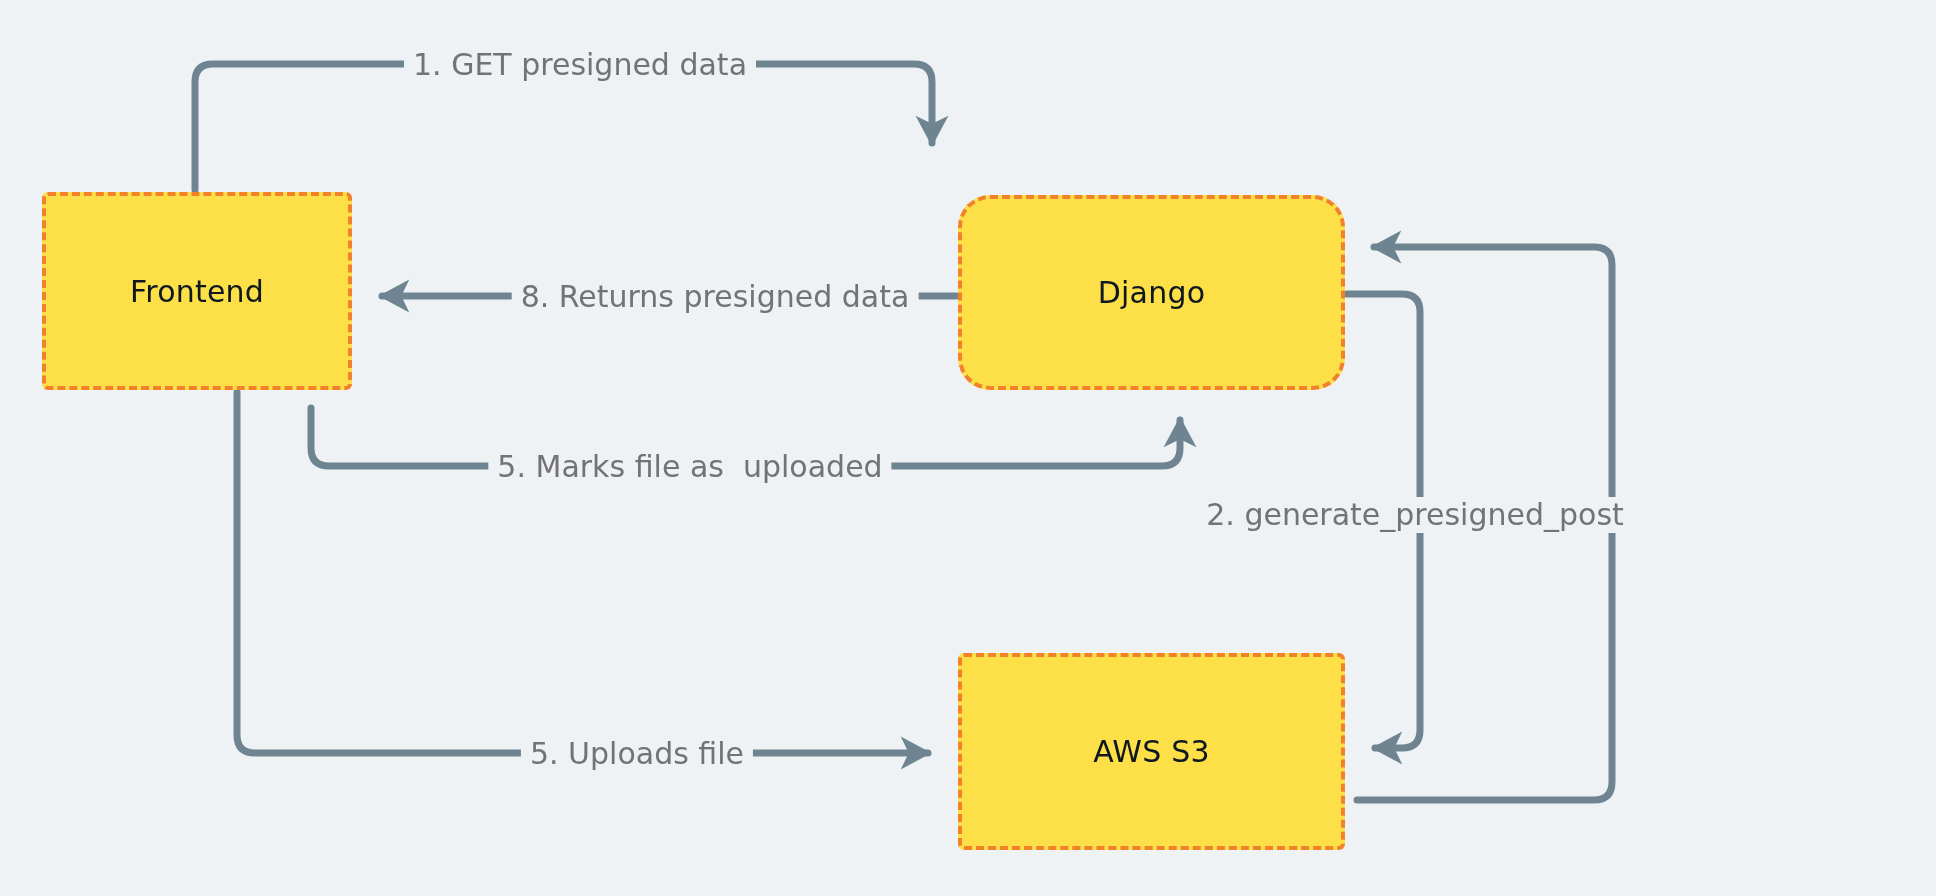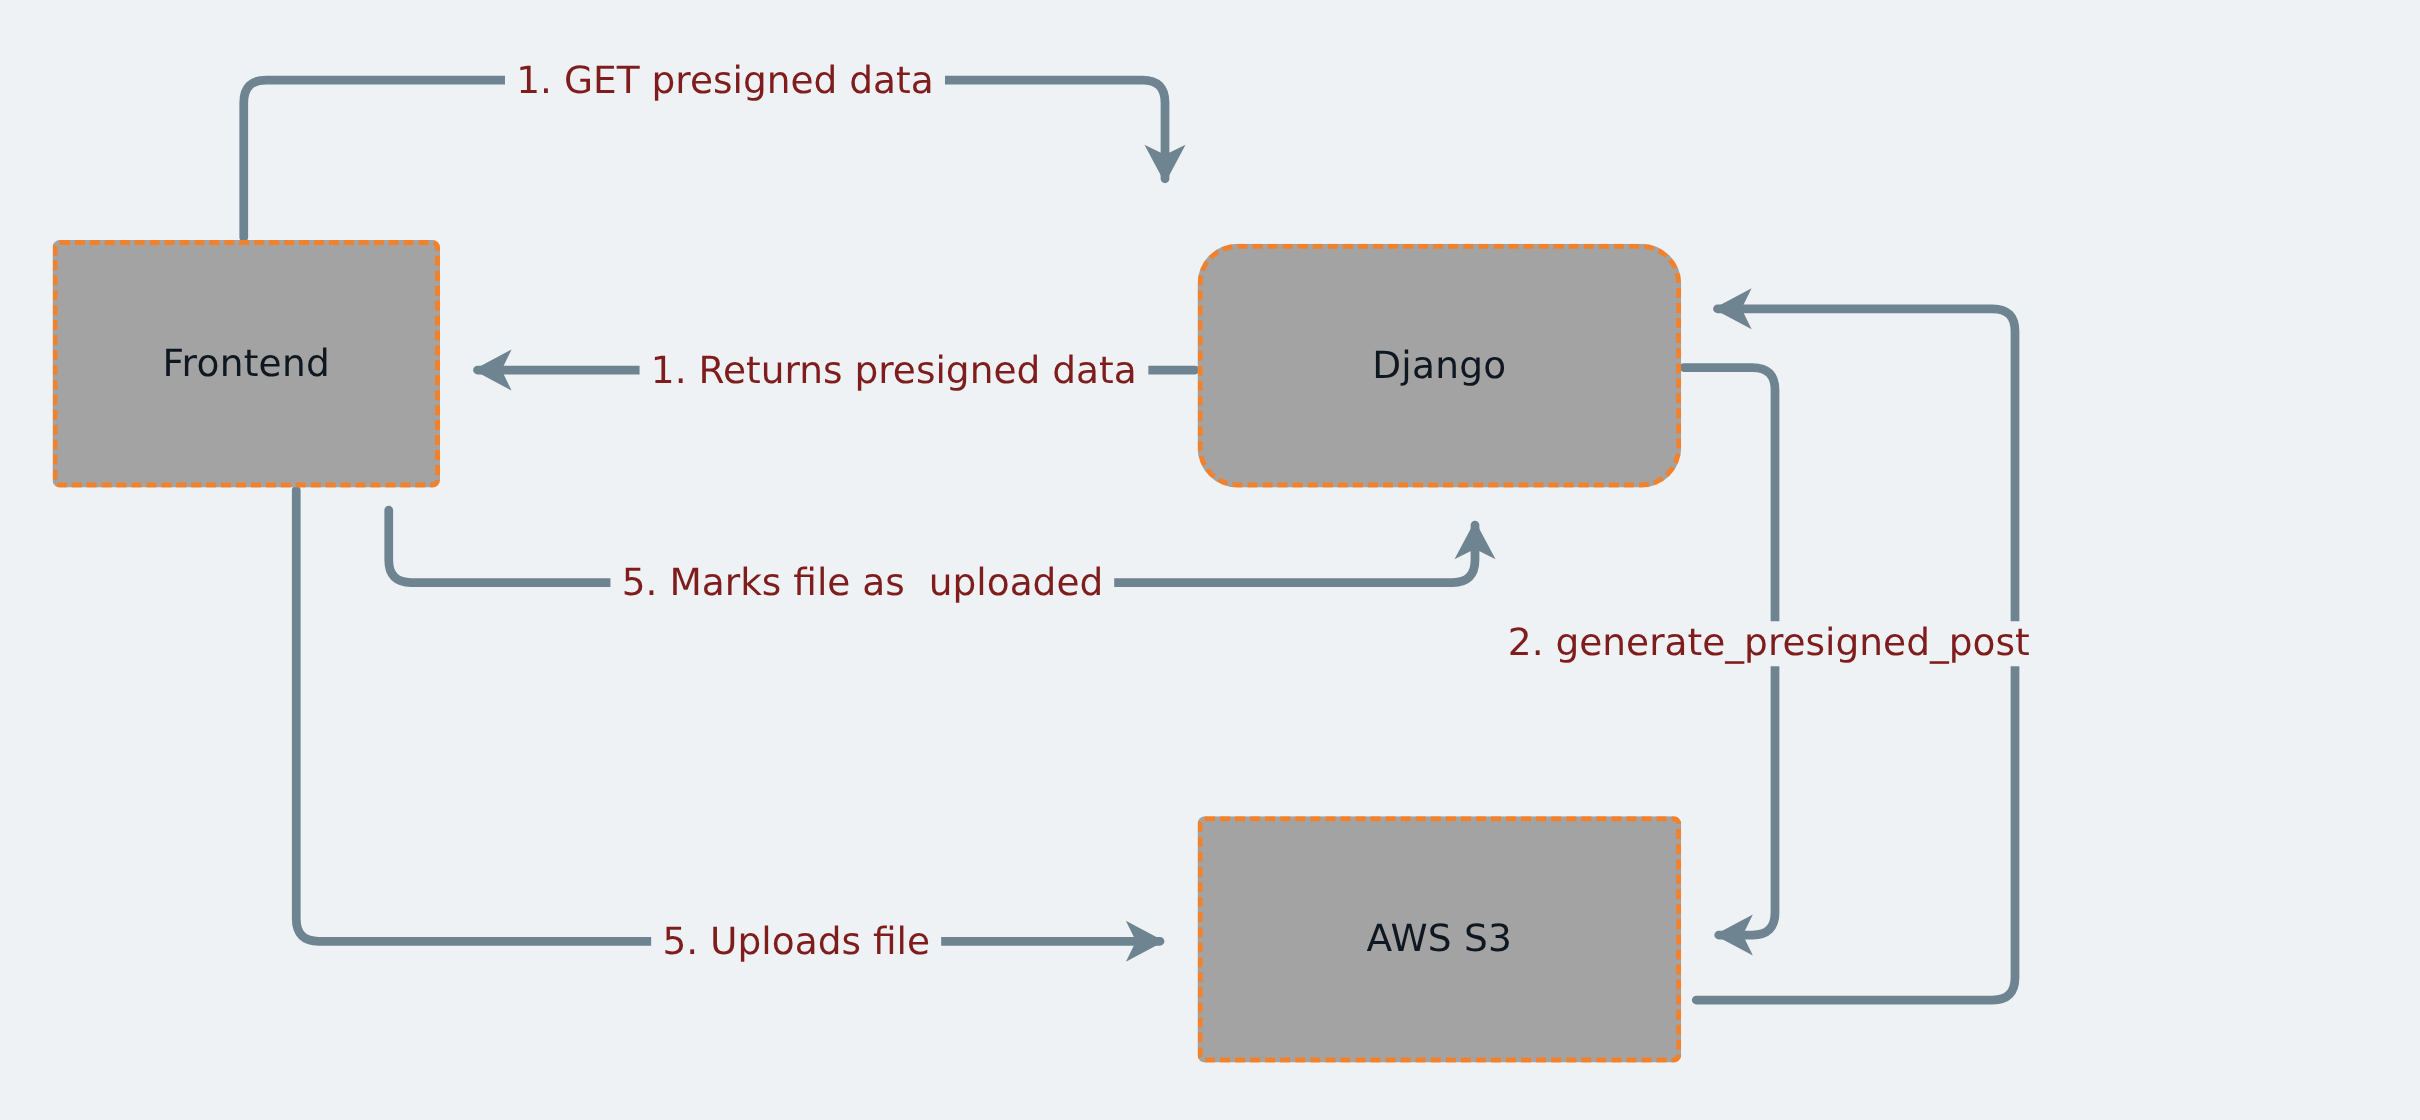--- a/index.html
+++ b/index.html
@@ -21,39 +21,39 @@
   svg.layer {
     position: absolute;
     left: 0;
     top: 0;
     width: 1936px;
     height: 896px;
   }
   .node-box {
     position: absolute;
     box-sizing: border-box;
-    background: #a3a3a3;
+    background: #fde047;
     border: 4px dashed #f2812b;
     border-radius: 6px;
     display: flex;
     align-items: center;
     justify-content: center;
   }
   .node-label {
     font-family: "DejaVu Sans", sans-serif;
     font-size: 30px;
     color: #0f1720;
     letter-spacing: 0.2px;
     white-space: pre;
   }
   .edge-label {
     position: absolute;
     font-family: "DejaVu Sans", sans-serif;
     font-size: 30px;
-    color: #7f1d1d;
+    color: #737373;
     background: #eef2f5;
     white-space: pre;
     line-height: 1;
     padding: 3px 9px;
     transform: translate(-50%, -50%);
     text-align: center;
   }
 </style>
 </head>
 <body>
@@ -93,19 +93,19 @@
 
   <div class="node-box" style="left:958px; top:653px; width:387px; height:197px;">
     <span class="node-label">AWS S3</span>
   </div>
 
   <div class="edge-label" style="left:580px; top:65px;">1. GET presigned data</div>
 
   <div class="edge-label" style="left:1415px; top:515px;text-align:right;">2. generate_presigned_post</div>
 
 
-  <div class="edge-label" style="left:715px; top:297px;">1. Returns presigned data</div>
+  <div class="edge-label" style="left:715px; top:297px;">8. Returns presigned data</div>
 
   <div class="edge-label" style="left:637px; top:754px;">5. Uploads file</div>
 
   <div class="edge-label" style="left:690px; top:467px;">5. Marks file as  uploaded</div>
 
 </div>
 
 </body></html>

